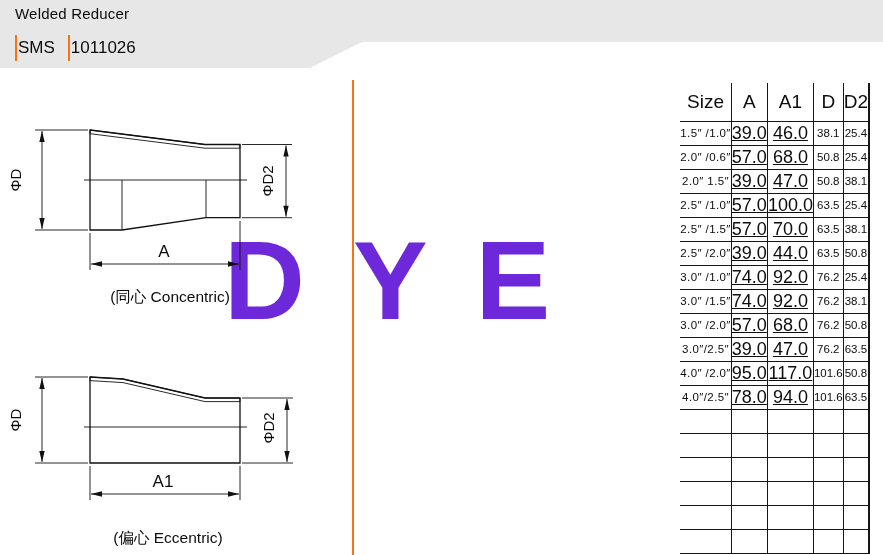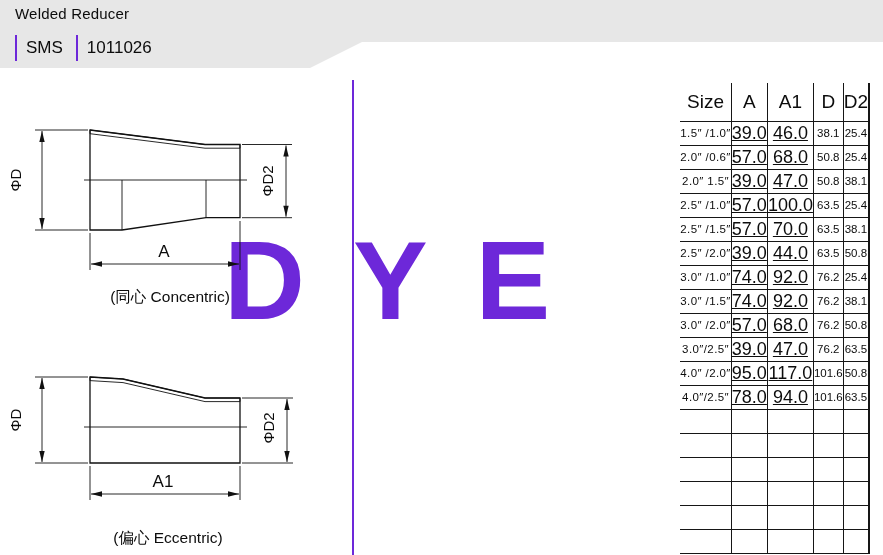--- a/index.html
+++ b/index.html
@@ -20,22 +20,22 @@
   }
   .title {
     position: absolute; left: 15px; top: 5px;
     font-size: 15px; letter-spacing: 0.2px; color:#0c0c0c;
   }
   .spec-row {
     position: absolute; left: 15px; top: 35px;
     display: flex; align-items: stretch; height: 26px;
   }
   .spec {
-    border-left: 2px solid #6d28d9;
-    padding: 3px 13px 3px 9px;
+    border-left: 2px solid #f97316;
+    padding: 3px 13px 3px 1px;
     font-size: 17px; color:#0c0c0c;
     display: flex; align-items: center;
   }
   
   .watermark {
     position: absolute; left: 224px; top: 225px;
     font-size: 112px; font-weight: bold;
     letter-spacing: 48px;
     color: #6d28d9;
     line-height: 1;

